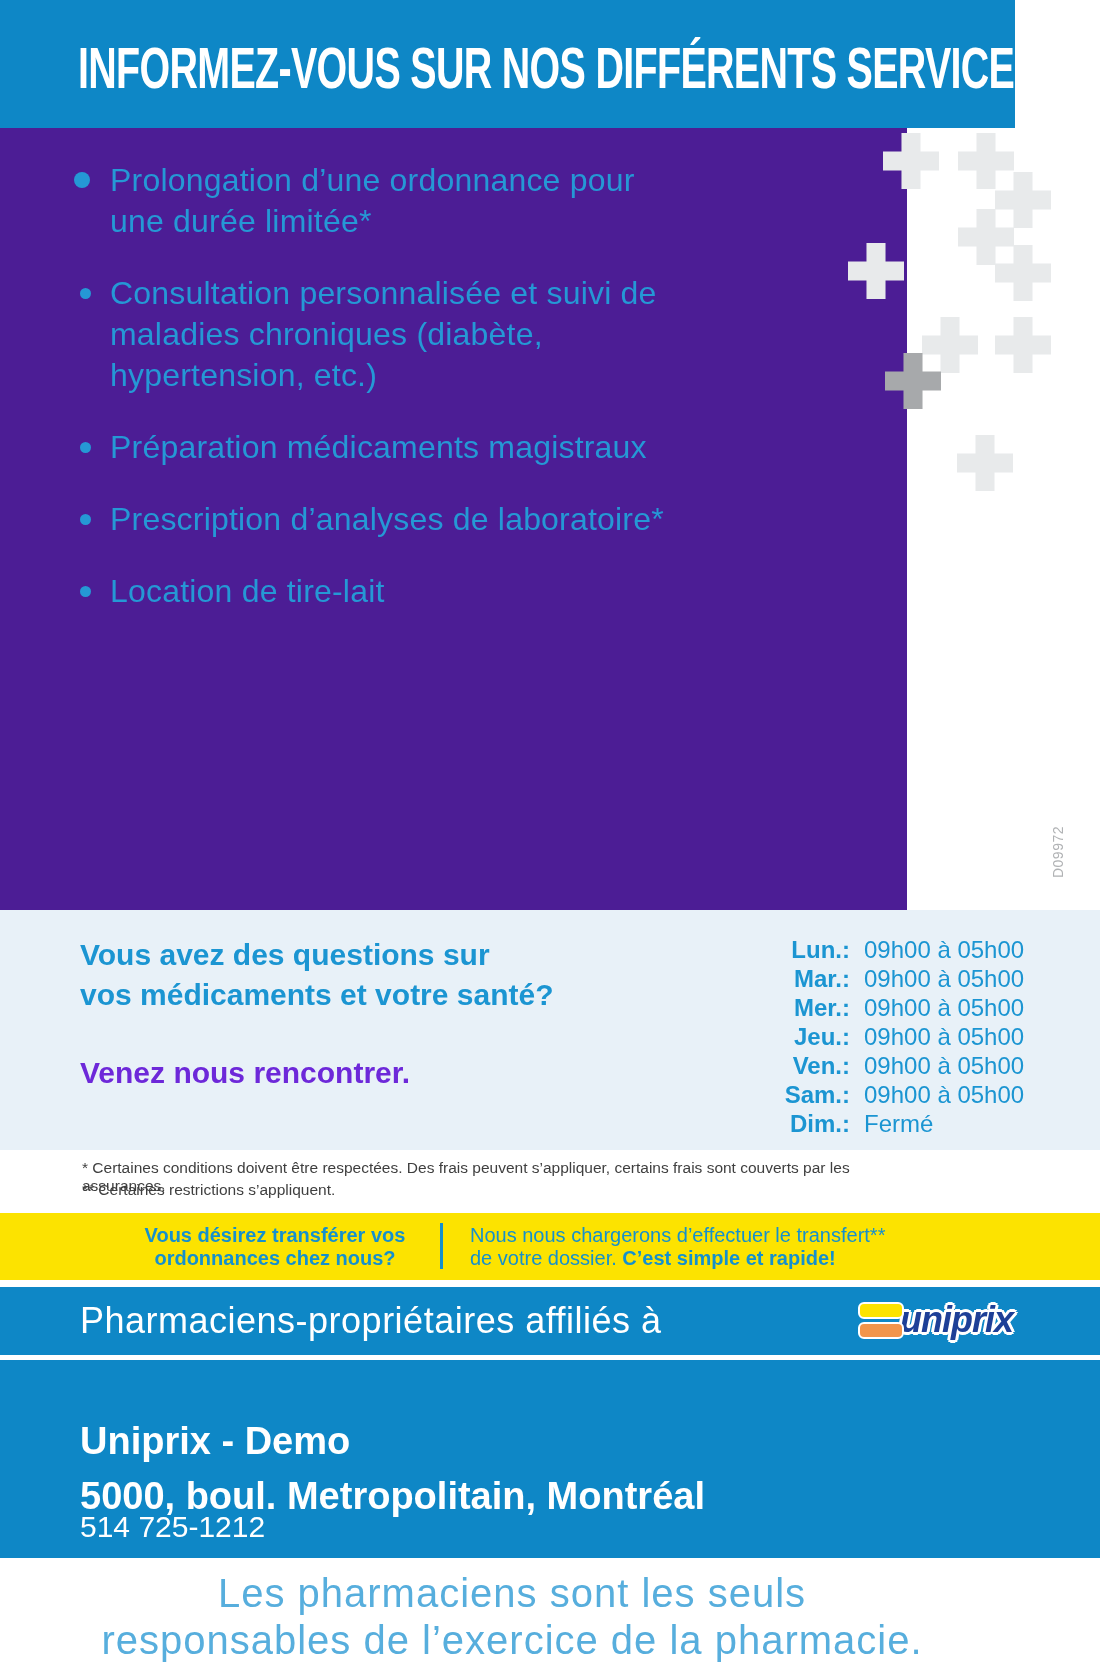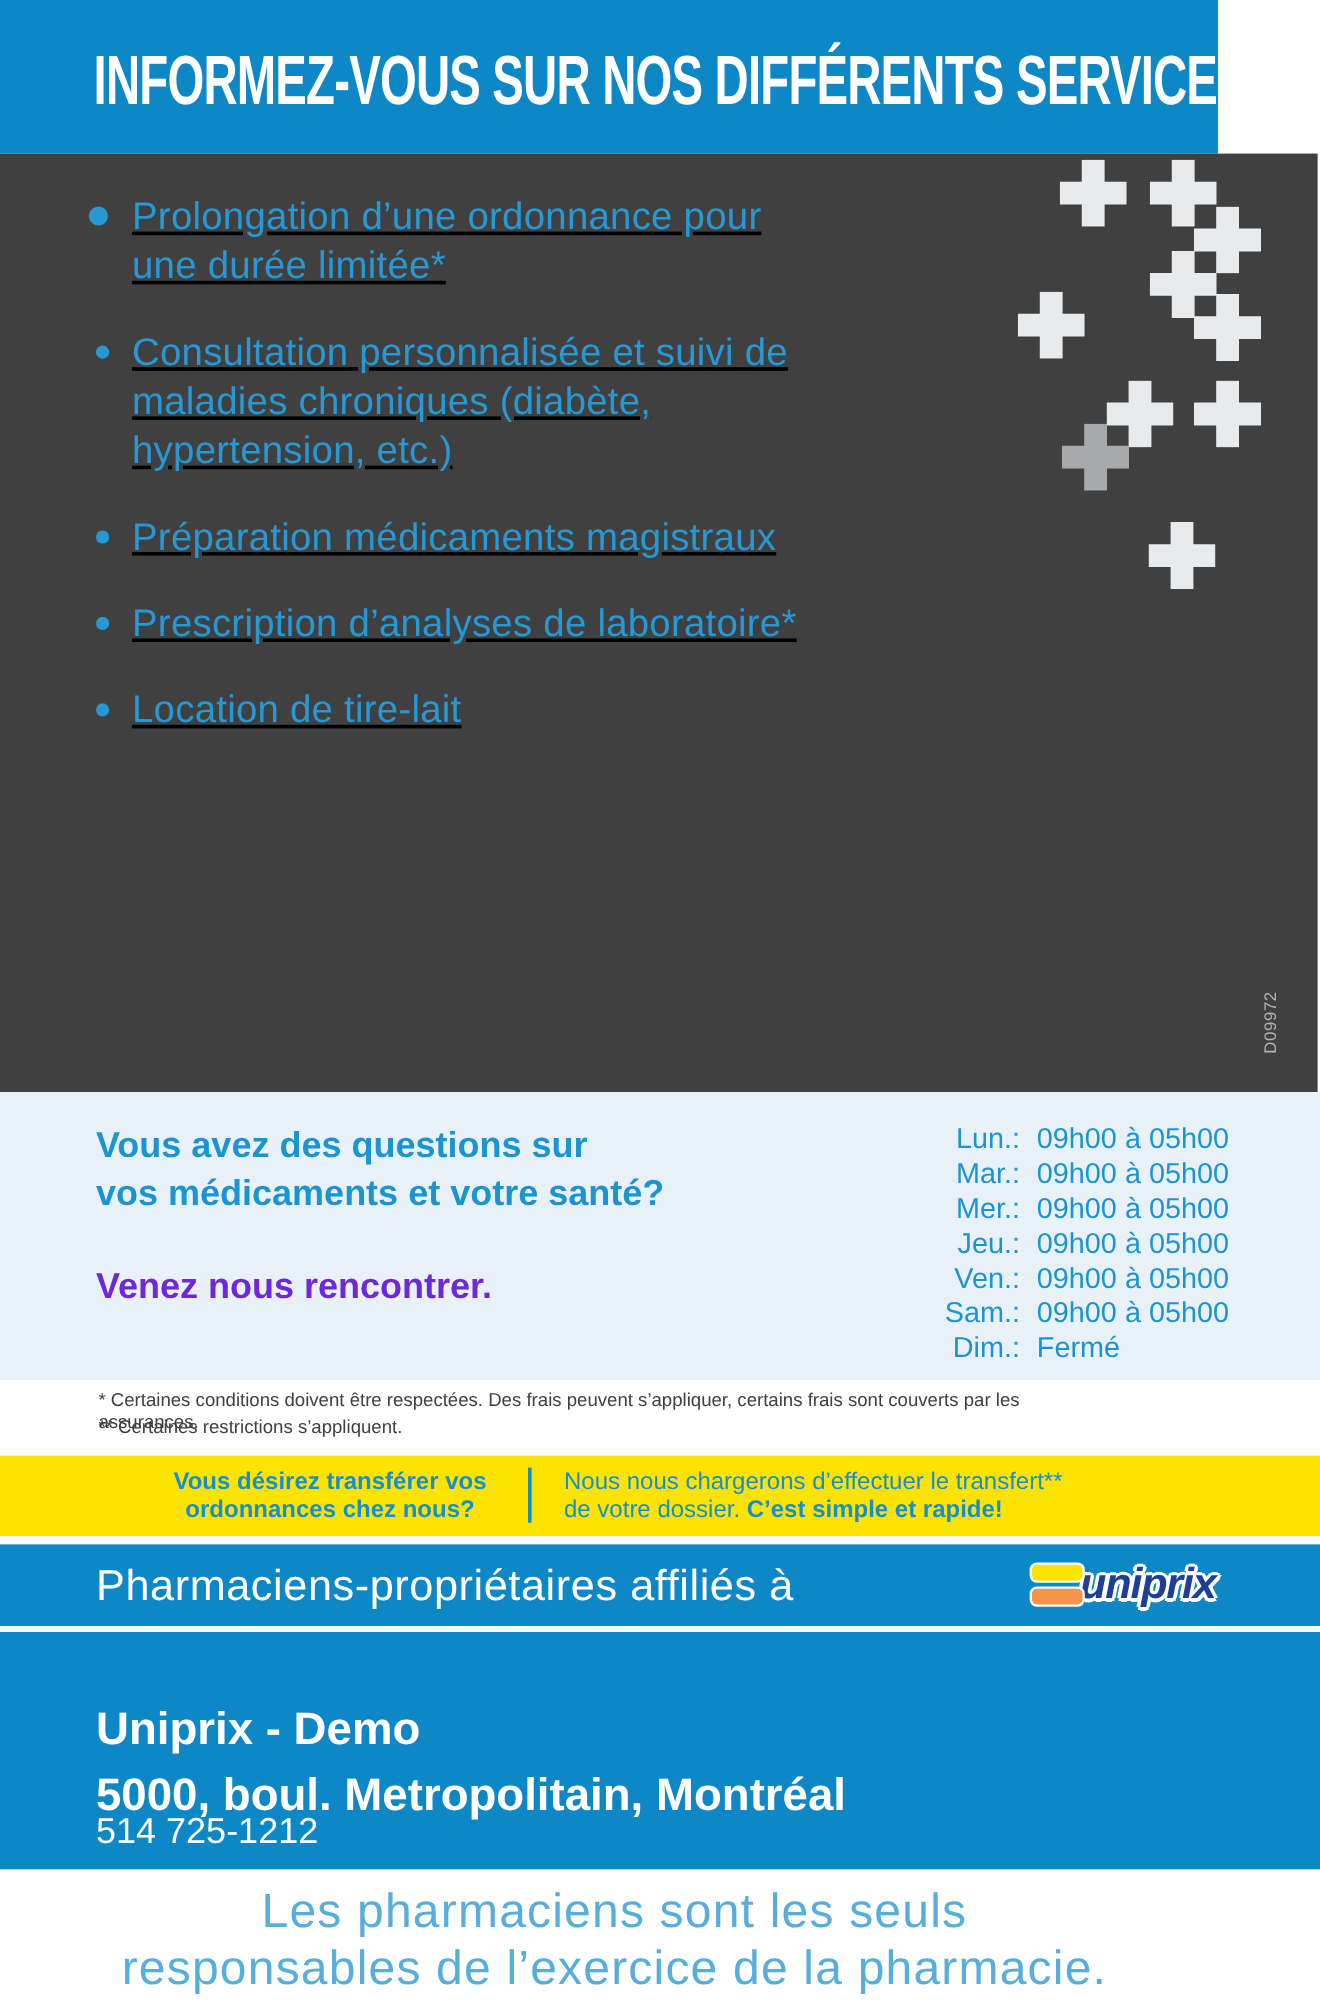--- a/index.html
+++ b/index.html
@@ -11,21 +11,21 @@
 
   
   .top-banner{position:absolute;left:0;top:0;width:1015px;height:128px;background:#0e87c6;}
   .top-banner h1{
     position:absolute;left:78px;top:34px;margin:0;
     color:#ffffff;font-size:58px;font-weight:bold;letter-spacing:-1px;
     transform:scaleX(0.68);transform-origin:0 0;white-space:nowrap;
   }
 
   
-  .services{position:absolute;left:0;top:128px;width:1098px;height:782px;background:#404040;text-decoration:underline;}
+  .services{position:absolute;left:0;top:128px;width:907px;height:782px;background:#4c1d95;}
   .services ul{list-style:none;margin:0;padding:32px 0 0 0;}
   .services li{
     position:relative;padding-left:110px;margin-bottom:31px;
     color:#2598d5;font-size:32px;line-height:41px;font-weight:300;letter-spacing:0.2px;
   }
   .services li .dot{
     position:absolute;left:80px;top:15px;width:11px;height:11px;border-radius:50%;background:#2598d5;
   }
   .services li.first .dot{left:74px;top:12px;width:16px;height:16px;}
 
@@ -47,21 +47,21 @@
   .q-intro{
     position:absolute;left:80px;top:25px;margin:0;
     color:#1b95d2;font-size:30px;font-weight:bold;line-height:40px;
   }
   .q-cta{
     position:absolute;left:80px;top:143px;margin:0;
     color:#6d28d9;font-size:30px;font-weight:bold;line-height:40px;
   }
   .hours{position:absolute;left:735px;top:26px;}
   .hours-row{display:flex;height:29px;align-items:baseline;color:#1b95d2;}
-  .hours-day{width:115px;text-align:right;font-size:24px;font-weight:400;}
+  .hours-day{width:115px;text-align:right;font-size:24px;font-weight:700;}
   .hours-value{margin-left:14px;font-size:24px;font-weight:300;}
 
   
   .fine-print{position:absolute;left:0;top:1150px;width:892px;height:63px;background:#ffffff;}
   .fine-print p{position:absolute;left:82px;margin:0;color:#3f3f3f;font-size:15.5px;font-weight:300;}
   .fp1{top:9px;}
   .fp2{top:31px;}
 
   
   .transfer-band{position:absolute;left:0;top:1213px;width:1100px;height:67px;background:#fce300;}

